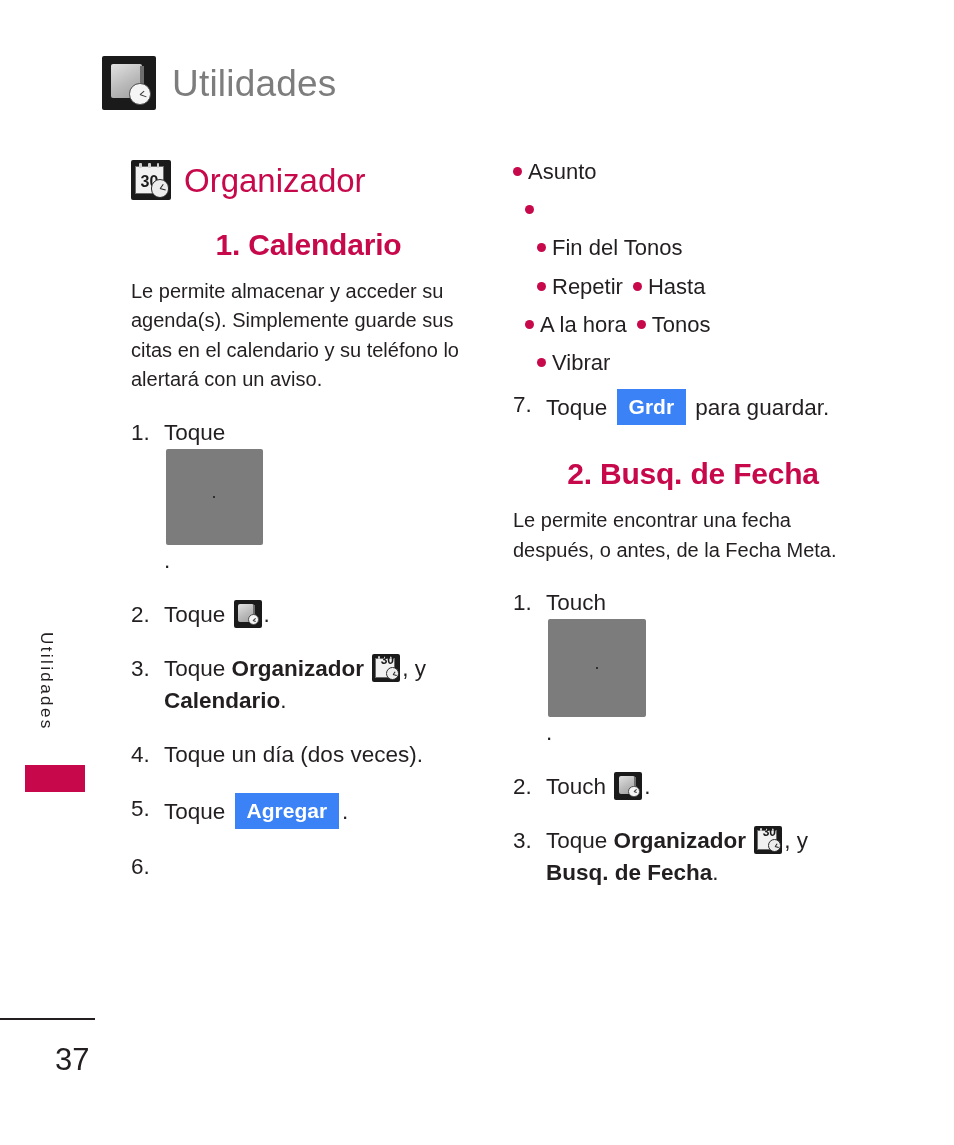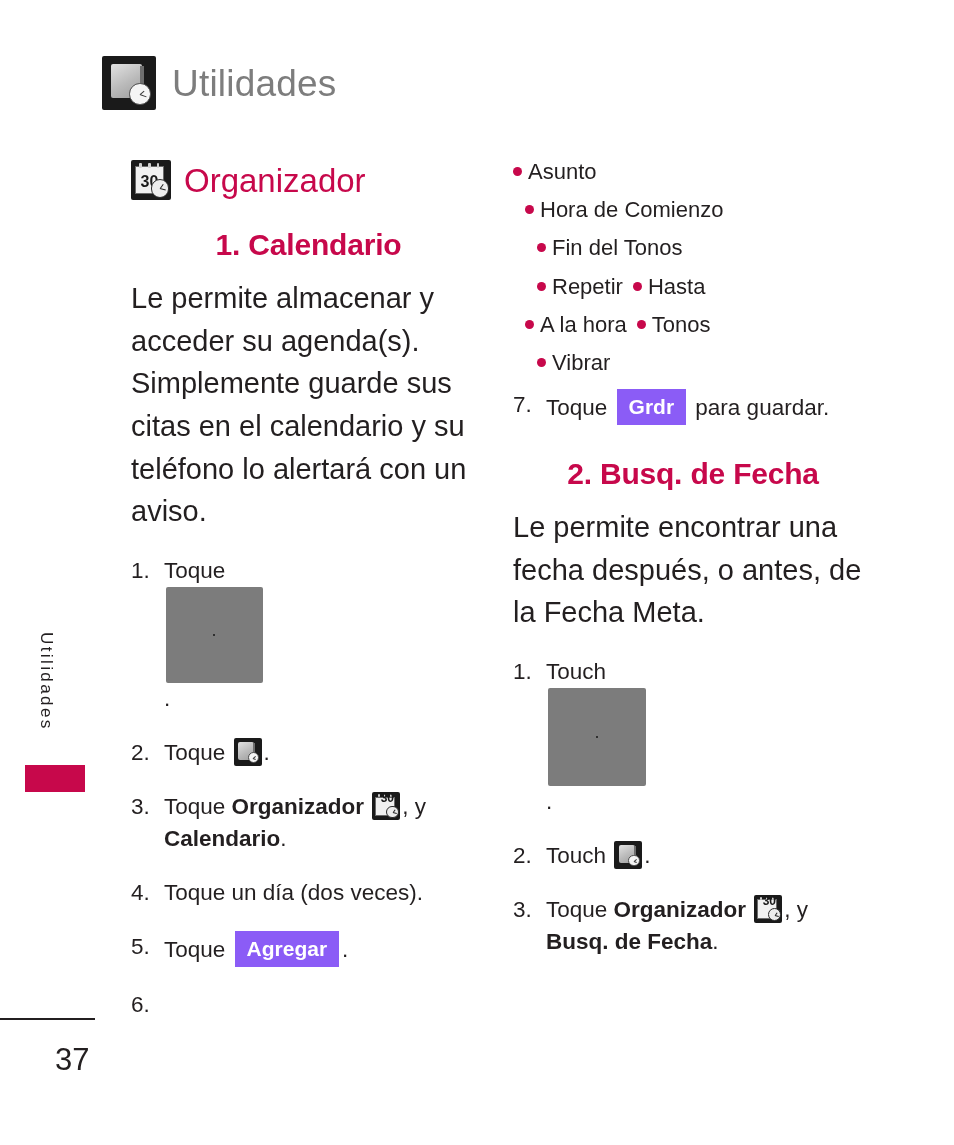--- a/index.html
+++ b/index.html
@@ -130,21 +130,21 @@
   }
   h2.sub {
     font-size: 30px; font-weight: 700; color: #c7084b;
     margin: 0 0 16px 0; line-height: 1.1;
     letter-spacing: -.2px;
     text-align: center;
   }
 
   
   p.body {
-    font-size: 29px; line-height: 1.47;
+    font-size: 20px; line-height: 1.47;
     margin: 0 0 22px 0; color: #231f20;
   }
 
   
   ol.steps { list-style: none; margin: 0; padding: 0; }
   ol.steps li {
     position: relative;
     padding-left: 33px;
     font-size: 22.5px; line-height: 1.42;
     margin-bottom: 22px;
@@ -152,21 +152,21 @@
   }
   ol.steps li .num {
     position: absolute; left: 0; top: 0;
     width: 30px;
   }
   ol.steps li b { font-weight: 700; }
 
   
   .key {
     display: inline-block;
-    background: #8b5cf6;
+    background: #3b82f6;
     color: #ffffff;
     font-weight: 700;
     font-size: 21px;
     line-height: 1;
     padding: 7px 12px 8px 12px;
     margin: 0 3px;
     vertical-align: 1px;
   }
 
   
@@ -297,21 +297,21 @@
   </ol>
 </div>
 
 <div class="col col-right">
 
   <ul class="bullets">
     <li class="indent-0">
       <span class="dot"></span><span>Asunto</span>
     </li>
     <li class="indent-1">
-      <span class="dot"></span><span>Hora de Comienzo</span>
+      <span class="dot"></span>
     </li>
     <li class="indent-2">
       <span class="dot"></span><span>Fin del Tonos</span>
     </li>
     <li class="indent-2">
       <span class="dot"></span><span>Repetir</span><span class="dot2"></span><span>Hasta</span>
     </li>
     <li class="indent-3">
       <span class="dot"></span><span>A la hora</span><span class="dot2"></span><span>Tonos</span>
     </li>

